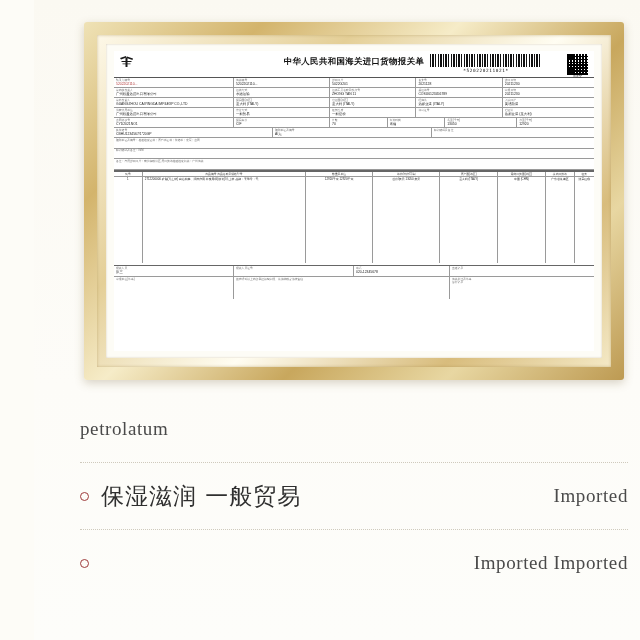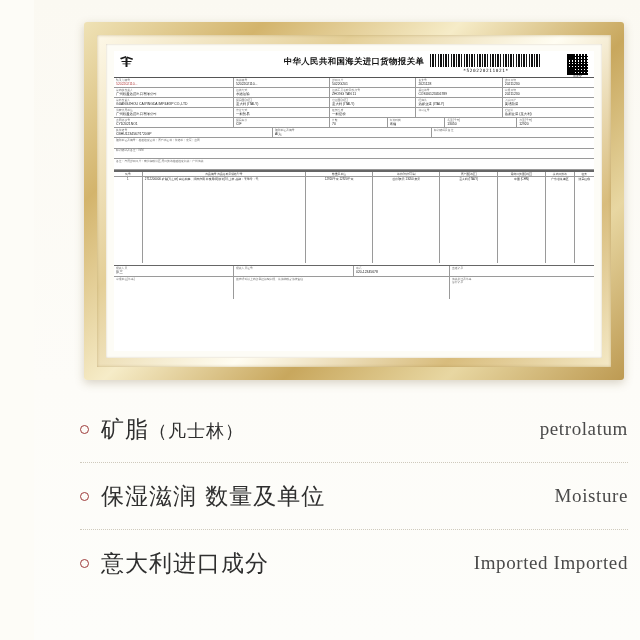--- a/index.html
+++ b/index.html
@@ -517,38 +517,33 @@
           <span class="lbl">放行记录</span>
         </div>
       </div>
 
     </div>
   </div>
 
   <div class="features">
 
     <div class="feature">
-      <div class="feature-left">
-        <div class="bullet"></div>
-        <div class="feature-cn"><span>矿脂</span><span class="paren">（凡士林）</span></div>
-      </div>
       <div class="feature-en">petrolatum</div>
     </div>
 
     <div class="feature">
       <div class="feature-left">
         <div class="bullet"></div>
-        <div class="feature-cn"><span>保湿滋润  数量及单位</span><span class="paren"></span></div>
-      </div>
-      <div class="feature-en">Moisture</div>
+        <div class="feature-cn"><span>保湿滋润  一般贸易</span><span class="paren"></span></div>
+      </div>
+      <div class="feature-en">Imported</div>
     </div>
 
     <div class="feature">
       <div class="feature-left">
         <div class="bullet"></div>
-        <div class="feature-cn"><span>意大利进口成分</span><span class="paren"></span></div>
       </div>
       <div class="feature-en">Imported Imported</div>
     </div>
 
   </div>
 
 </div>
 
 </body></html>

